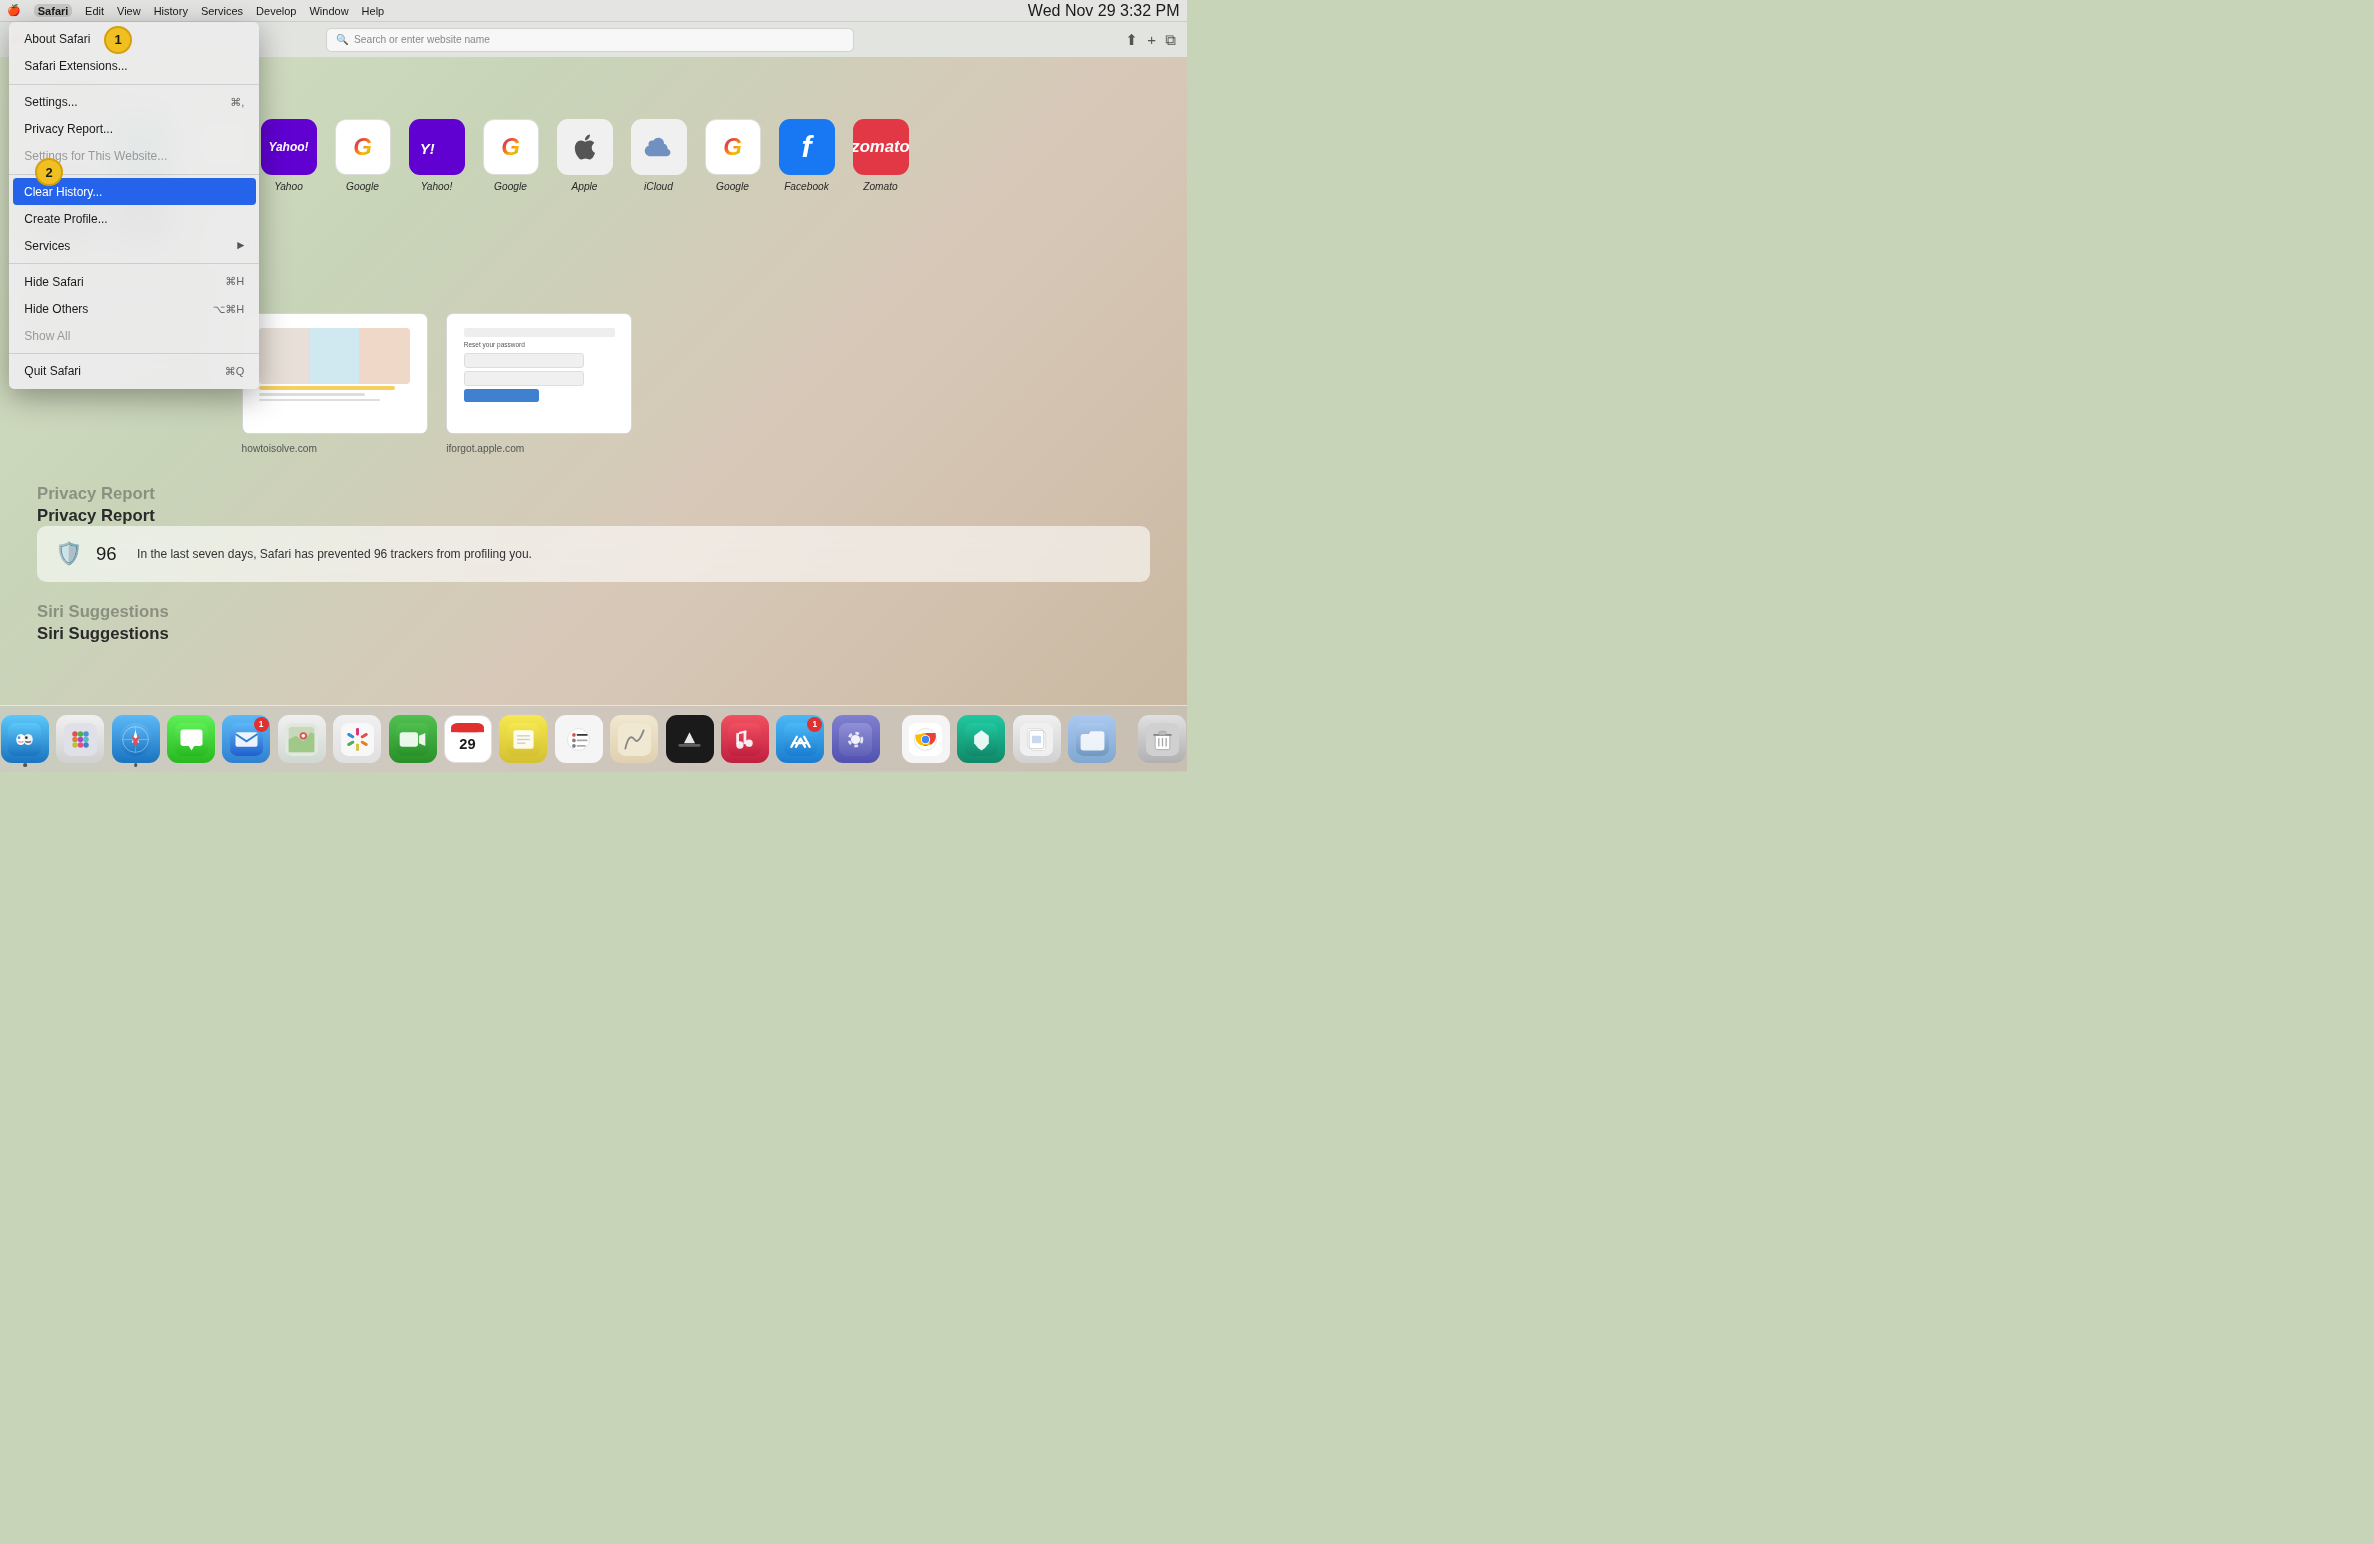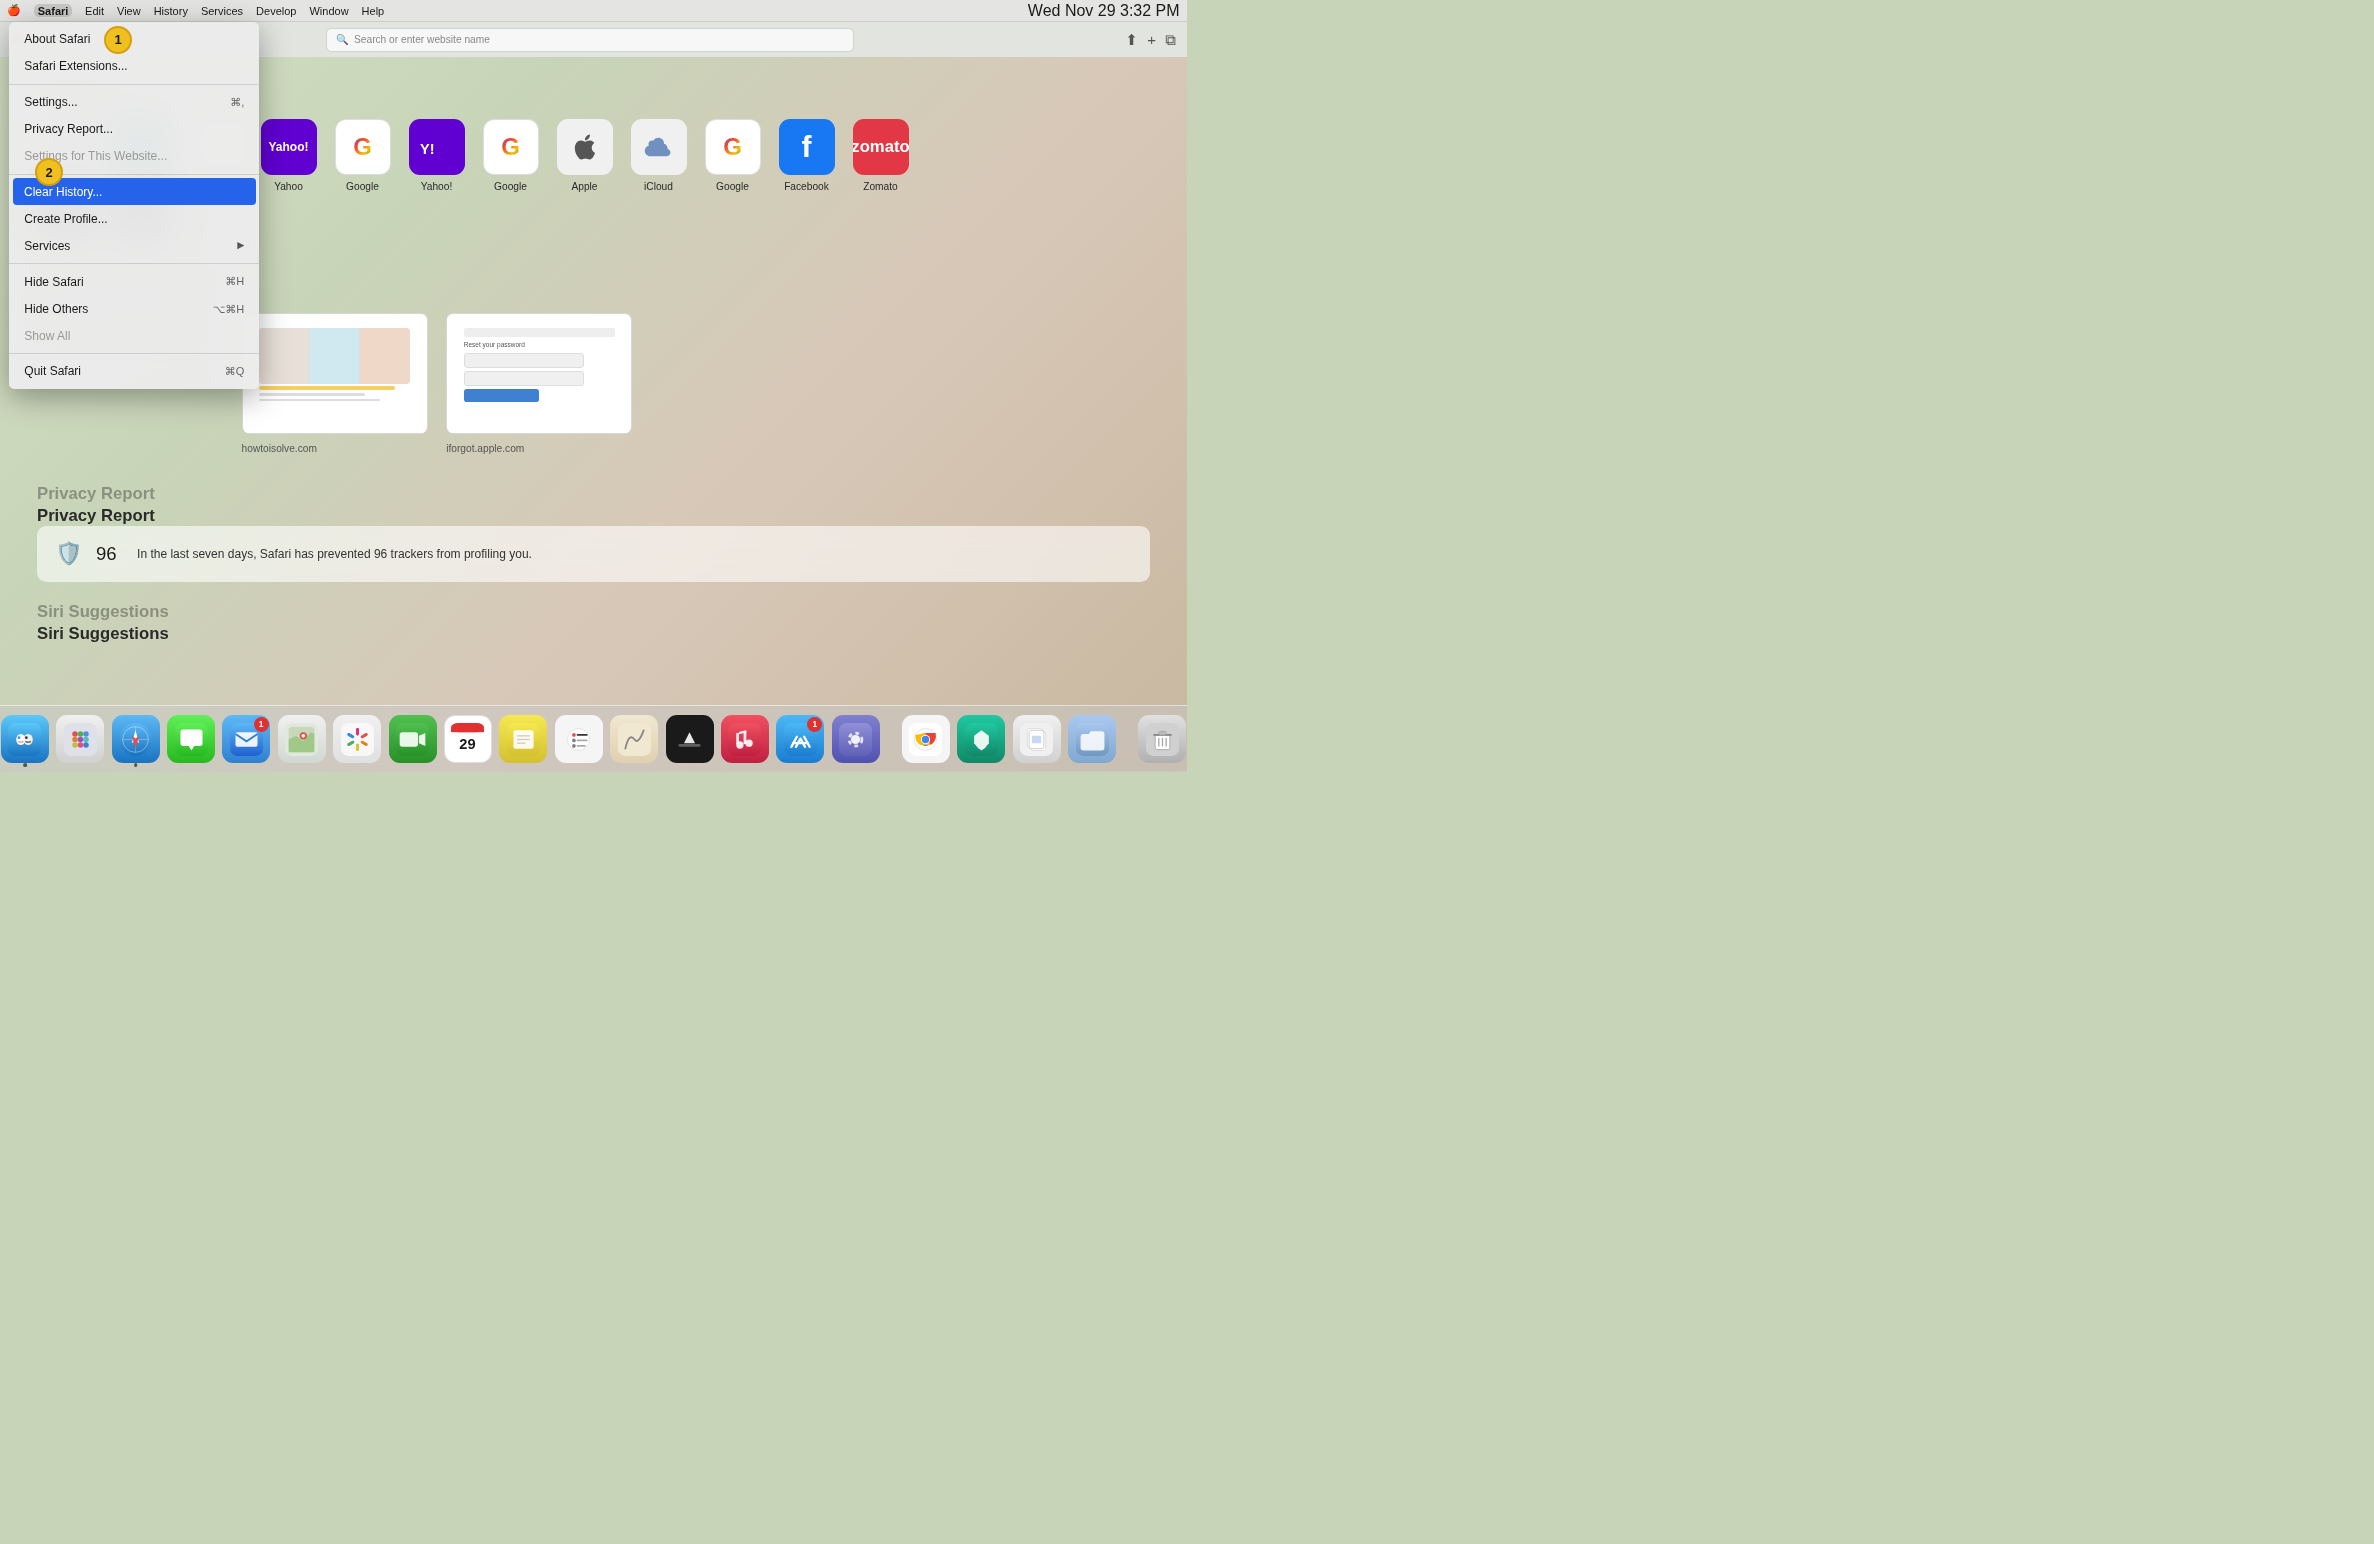--- a/index.html
+++ b/index.html
@@ -121,20 +121,21 @@
       height: calc(100% - 58px);
       background: linear-gradient(135deg, #d4e0c4 0%, #c8d4b8 30%, #d8c8b8 60%, #c8b8a0 100%);
       overflow-y: auto;
       padding: 18.6px 37px;
       position: relative;
     }
     .favorites-grid {
       display: flex;
       gap: 15px;
       flex-wrap: wrap;
+      font-style: italic;
     }
     .fav-item {
       display: flex;
       flex-direction: column;
       align-items: center;
       gap: 5.6px;
       width: 59px;
     }
     .fav-icon {
       width: 56px;

